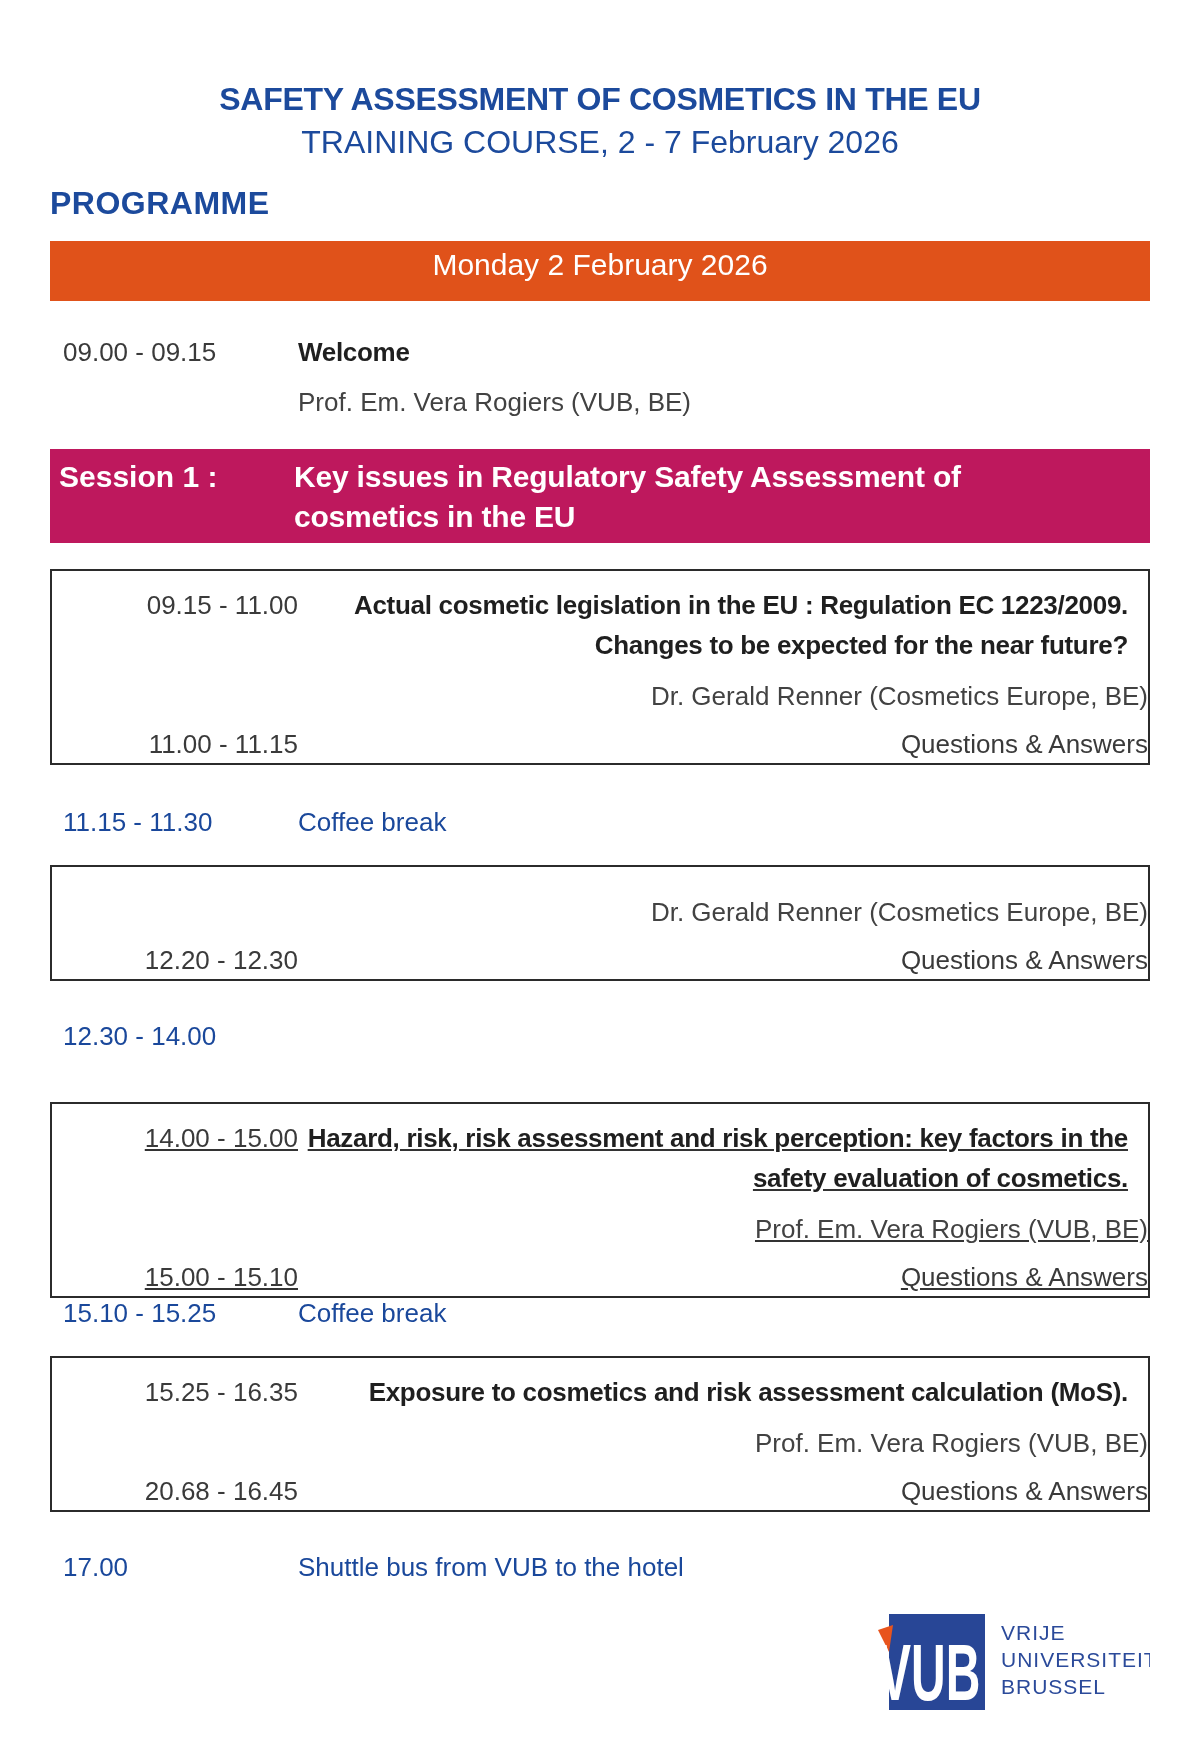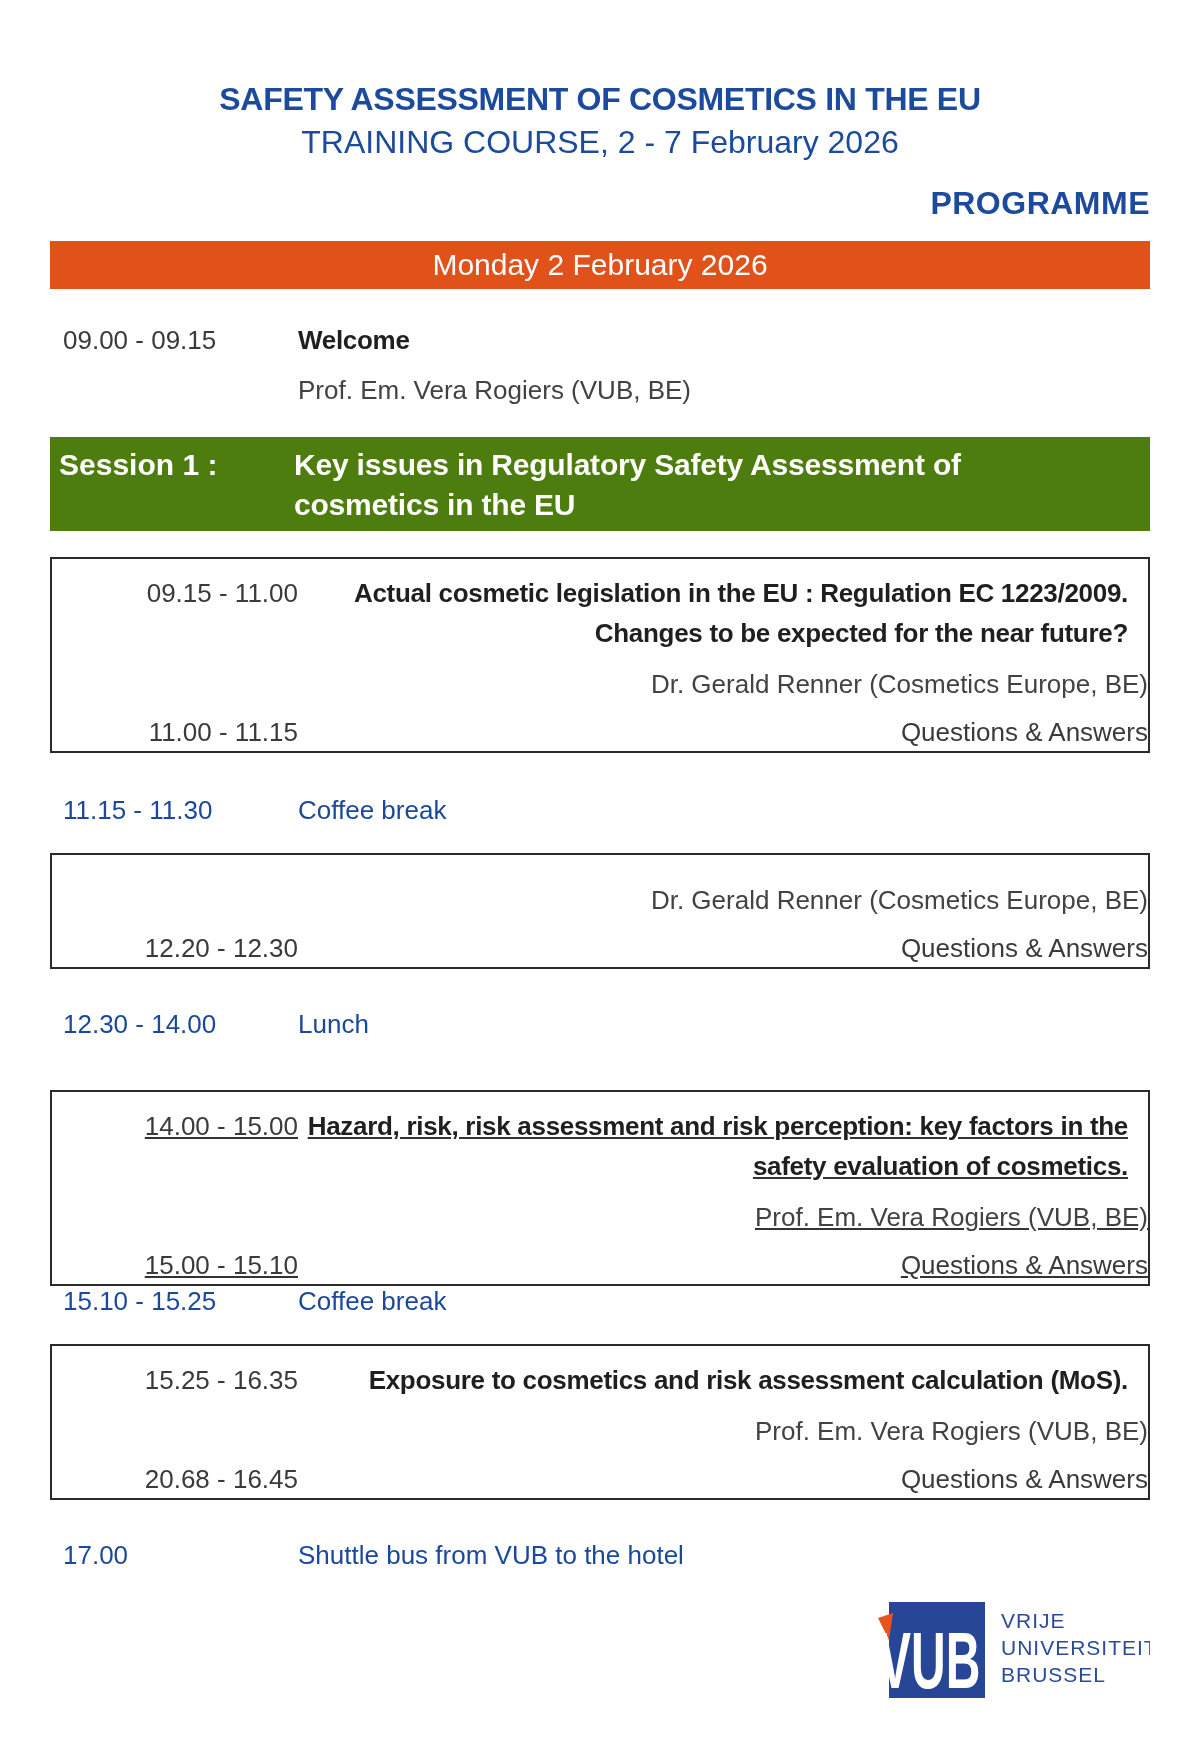--- a/index.html
+++ b/index.html
@@ -16,44 +16,44 @@
     margin:82px 0 0; text-align:center;
     font-size:32px; line-height:34px; font-weight:bold;
     color:#1C4A9C; letter-spacing:-0.3px;
   }
   .subtitle {
     margin:9px 0 0; text-align:center;
     font-size:32px; line-height:34px; font-weight:normal;
     color:#1C4A9C;
   }
   .programme {
-    margin:27px 0 0; text-align:right;
+    margin:27px 0 0; text-align:left;
     font-size:32px; line-height:34px; font-weight:bold;
     color:#1C4A9C; letter-spacing:0.5px;
   }
   .day-banner {
-    margin-top:21px; height:48px; line-height:48px;
+    margin-top:21px; height:60px; line-height:48px;
     background:#E0521A; color:#ffffff;
     text-align:center; font-size:30px;
   }
 
   
   .row {
     display:grid; grid-template-columns:235px 1fr;
     padding-left:13px; font-size:26px; line-height:30px;
   }
   .time { color:#3A3A3A; }
   .item-title { font-weight:bold; color:#1F1F1F; letter-spacing:-0.3px; max-width:830px; }
   .speaker { margin-top:20px; color:#424242; }
 
   .welcome-block { margin-top:36px; }
 
   
   .session-banner {
-    margin-top:32px; background:#4d7c0f; color:#ffffff;
+    margin-top:32px; background:#be185d; color:#ffffff;
     padding:8px 0 6px;
   }
   .session-banner .row { padding-left:9px; font-size:30px; line-height:40px; font-weight:bold; }
   .session-banner .session-title { max-width:720px; letter-spacing:-0.2px; }
 
   
   .box {
     border:2px solid #2B2B2B;
     padding:14px 0 6px;
     text-align:right;
@@ -132,21 +132,20 @@
       <div class="speaker">Dr. Gerald Renner (Cosmetics Europe, BE)</div>
     </div>
     <div class="row qa-row">
       <div class="time">12.20 - 12.30</div>
       <div class="qa-label">Questions &amp; Answers</div>
     </div>
   </div>
 
   <div class="row break-row mt40">
     <div class="time">12.30 - 14.00</div>
-    <div class="break-label">Lunch</div>
   </div>
 
   <div class="box mt32">
     <div class="row main-row">
       <div class="time">14.00 - 15.00</div>
       <div class="item-title">Hazard, risk, risk assessment and risk perception: key factors in the safety evaluation of cosmetics.</div>
     </div>
     <div class="row">
       <div></div>
       <div class="speaker">Prof. Em. Vera Rogiers (VUB, BE)</div>

